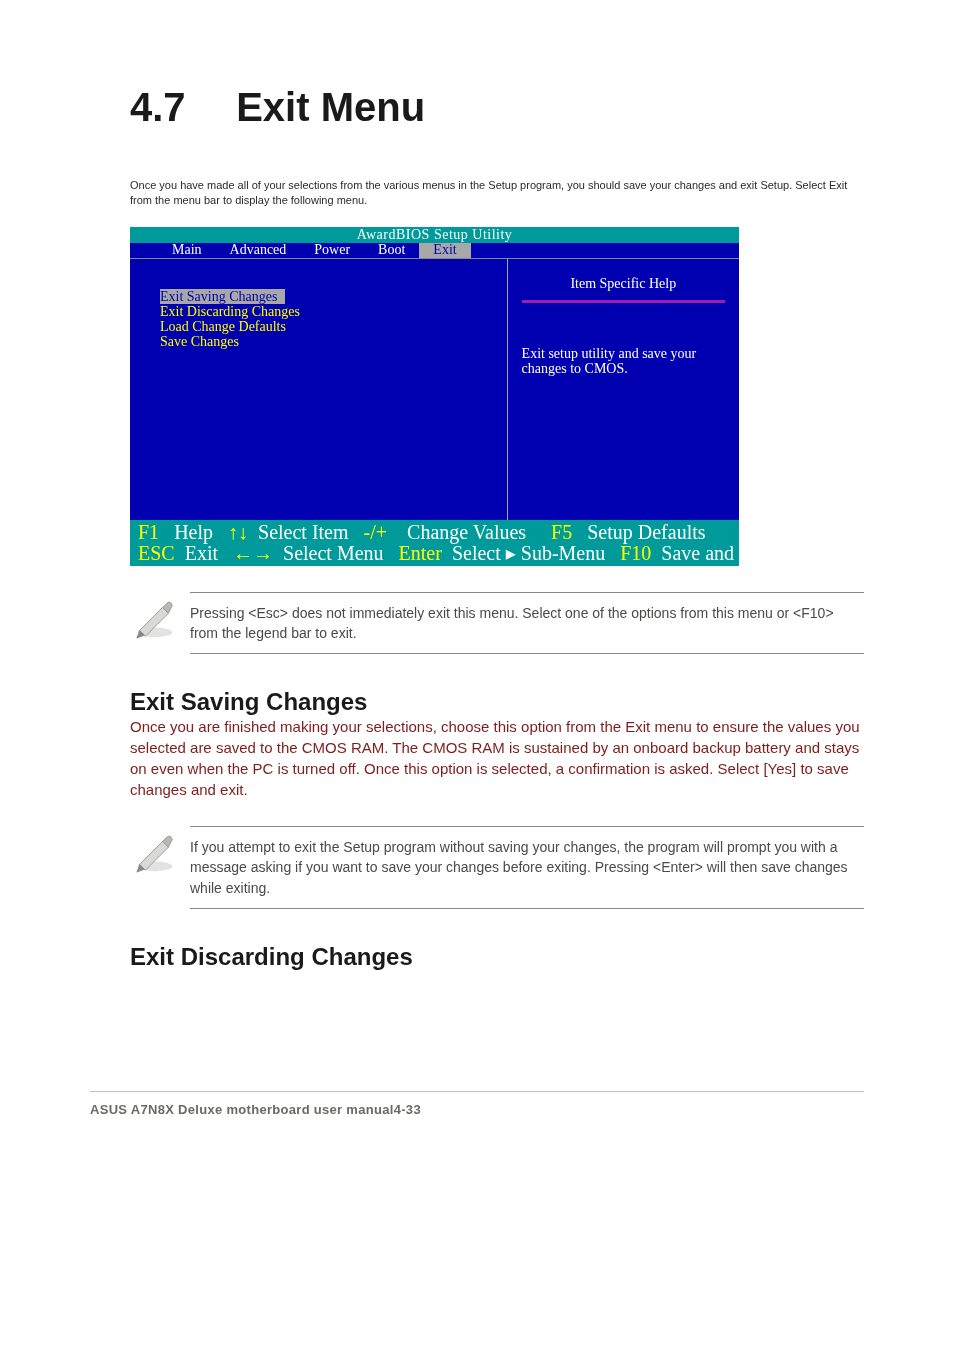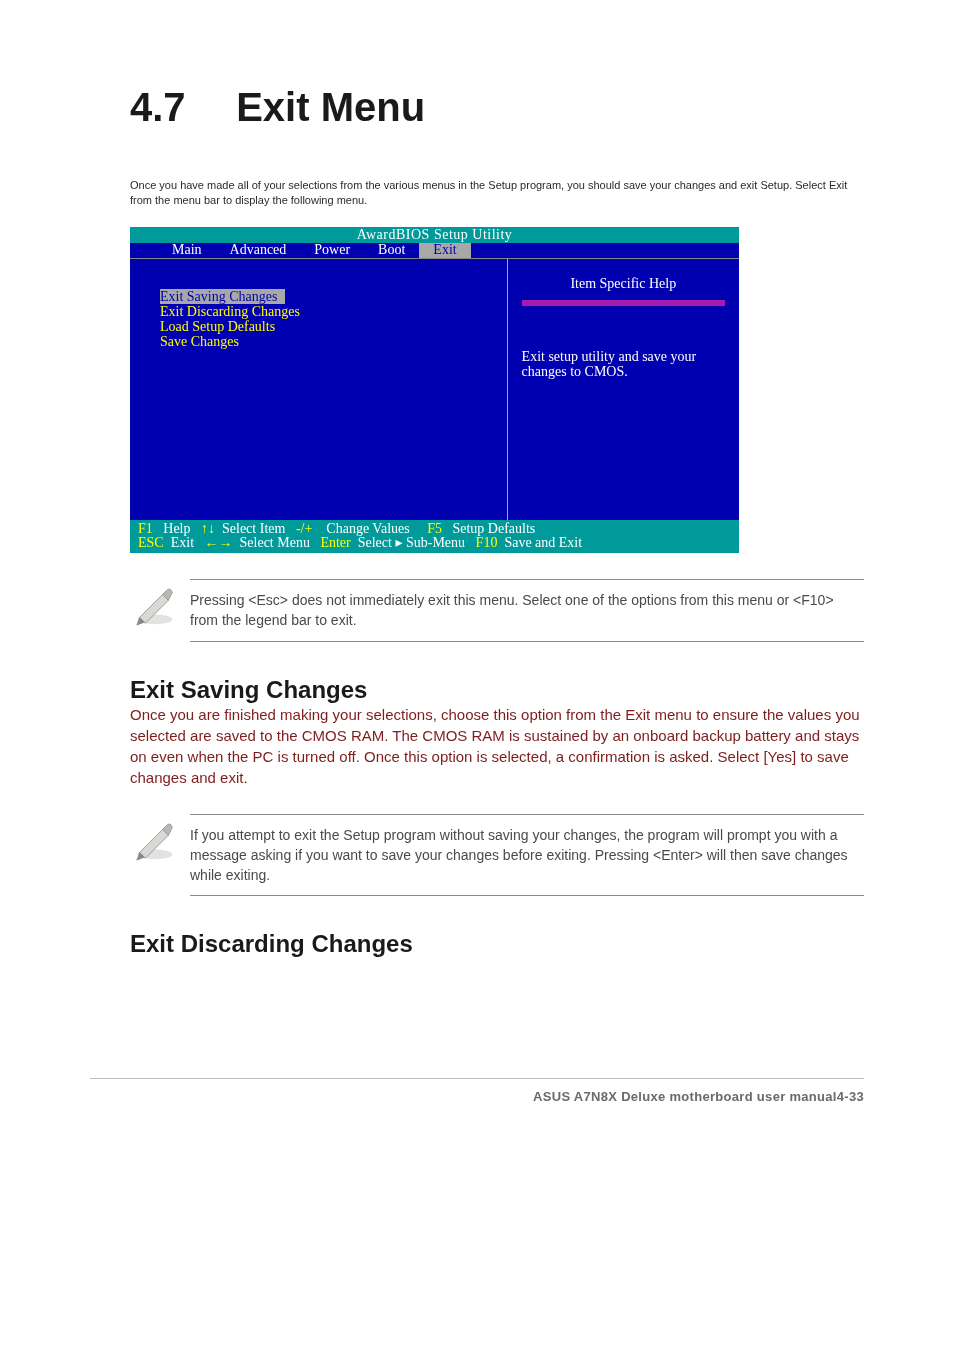--- a/index.html
+++ b/index.html
@@ -72,30 +72,30 @@
   .bios-left > div { line-height: 1.08; }
   .bios-right {
     flex: 1 1 38%;
     background: #0000b0;
     color: #ffffff;
     padding: 14px 14px 0 14px;
   }
   .bios-right-title {
     color: #fff;
     padding: 4px 0 8px 0;
-    border-bottom: 6px solid #a21caf;
+    border-bottom: 3px solid #a21caf;
     margin-bottom: 18px;
     text-align: center;
   }
   .bios-right-body { color: #fff; line-height: 1.05; margin-top: 44px; }
   .bios-footer {
     background: #009a9a;
     color: #ffffff;
     padding: 2px 26px 2px 8px;
-    font-size: 14px;
+    font-size: 20px;
     line-height: 1.05;
   }
   .bios-footer .k { color: #ffffff; }
   .bios-footer .y { color: #ffff00; }
   .bios-footer .row { white-space: pre; }
 
   
   .note-row {
     display: flex;
     margin-top: 26px;
@@ -133,21 +133,21 @@
     font-size: 15px;
     line-height: 1.4;
     color: #7f1d1d;
     margin-top: 0;
   }
   .page-footer {
     border-top: 1px solid #bfbfbb;
     margin: 120px 90px 0 90px;
     padding: 10px 0 40px 0;
     display: flex;
-    justify-content: flex-end;
+    justify-content: flex-start;
     font-size: 13px;
     color: #6a6a66;
     font-weight: bold;
     letter-spacing: 0.3px;
   }
 </style>
 </head>
 <body>
 
 <div class="page-heading">
@@ -163,21 +163,21 @@
     <span class="bios-tab">Main</span>
     <span class="bios-tab">Advanced</span>
     <span class="bios-tab">Power</span>
     <span class="bios-tab">Boot</span>
     <span class="bios-tab active">Exit</span>
   </div>
   <div class="bios-body">
     <div class="bios-left">
       <div><span class="sel">Exit Saving Changes</span></div>
       <div>Exit Discarding Changes</div>
-      <div>Load Setup Defaults</div>
+      <div>Load Change Defaults</div>
       <div>Save Changes</div>
     </div>
     <div class="bios-right">
       <div class="bios-right-title">Item Specific Help</div>
       <div class="bios-right-body">Exit setup utility and save your changes to CMOS.</div>
     </div>
   </div>
   <div class="bios-footer">
     <div class="row"><span class="y">F1</span>   <span class="k">Help</span>   <span class="y">↑↓</span>  <span class="k">Select Item</span>   <span class="y">-/+</span>    <span class="k">Change Values</span>     <span class="y">F5</span>   <span class="k">Setup Defaults</span></div>
     <div class="row"><span class="y">ESC</span>  <span class="k">Exit</span>   <span class="y">←→</span>  <span class="k">Select Menu</span>   <span class="y">Enter</span>  <span class="k">Select ▸ Sub-Menu</span>   <span class="y">F10</span>  <span class="k">Save and Exit</span></div>

